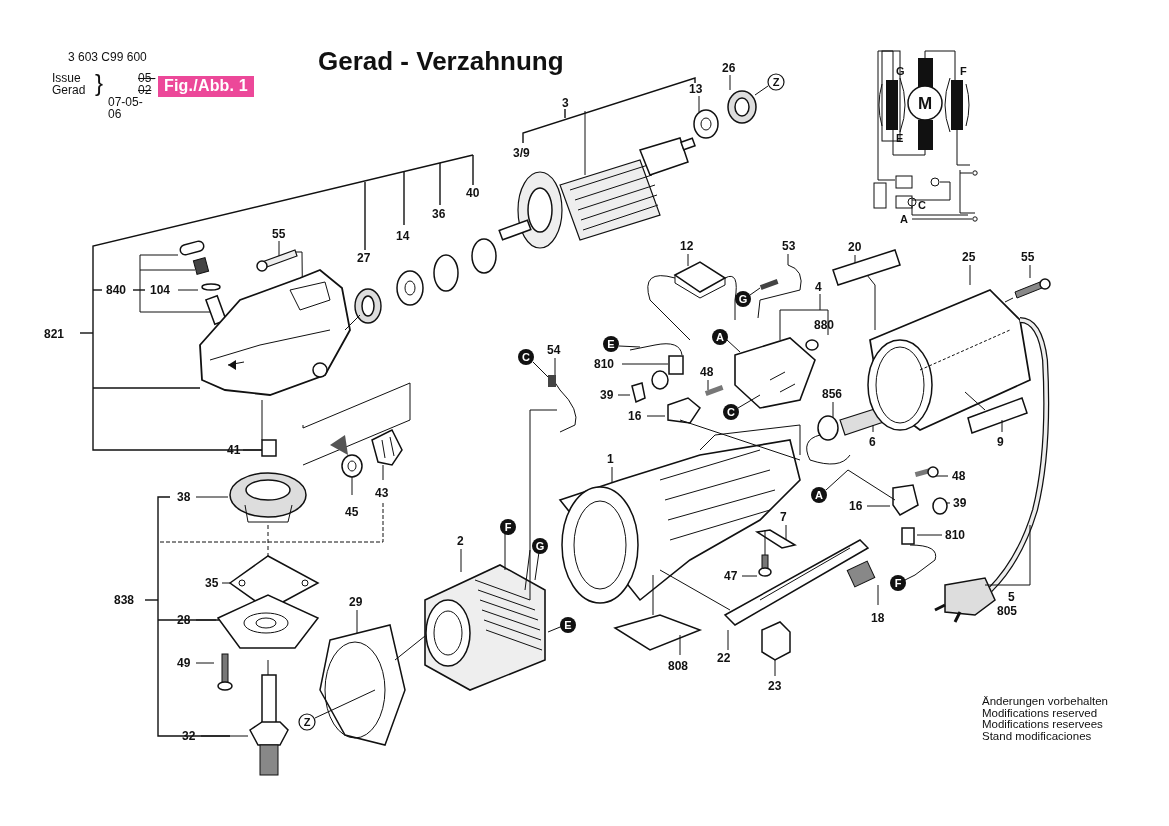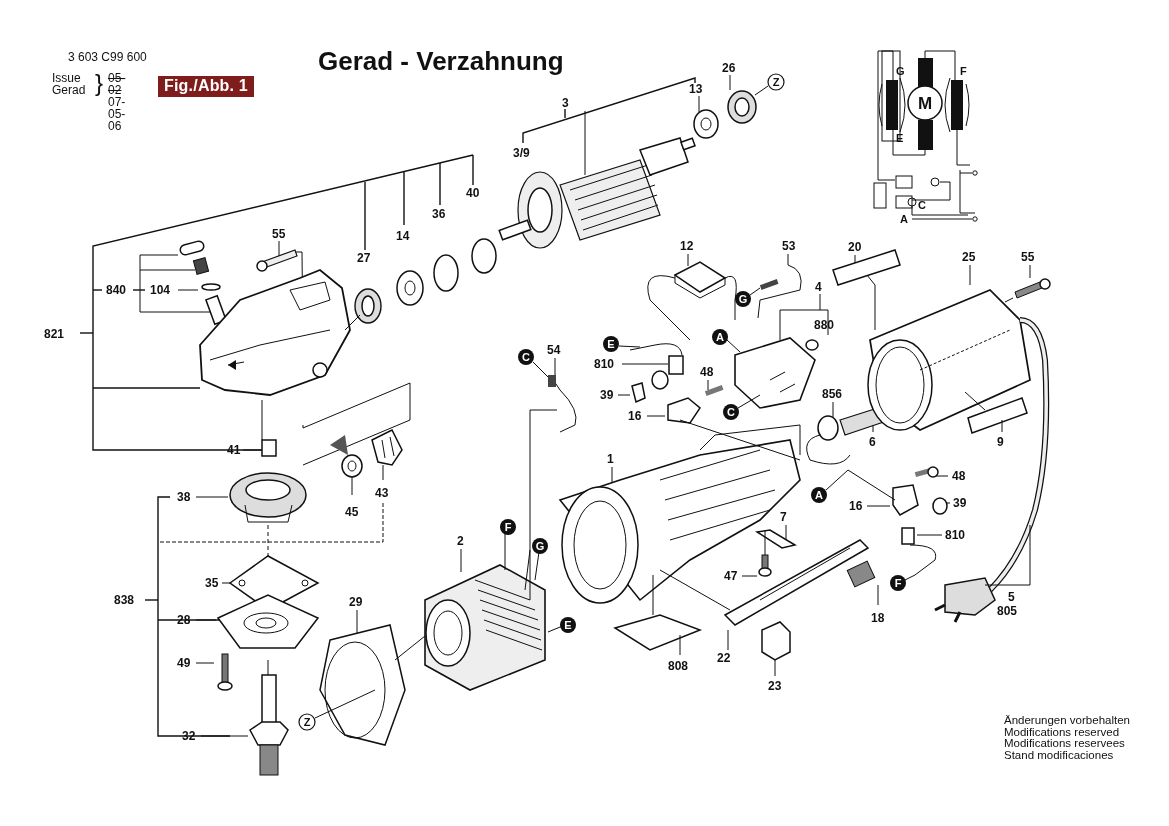--- a/index.html
+++ b/index.html
@@ -2,24 +2,24 @@
 <html><head>
 <meta charset="utf-8">
 <style>
   html, body { margin:0; padding:0; background:#ffffff; }
   body { width:1169px; height:826px; position:relative; overflow:hidden; font-family:"Liberation Sans", sans-serif; color:#111; }
   .abs { position:absolute; }
   .partno { left:68px; top:50px; font-size:12px; }
   .stand { left:52px; top:72px; font-size:12px; line-height:12px; }
   .stand .brace { position:absolute; left:43px; top:0; font-size:24px; line-height:22px; font-weight:300; }
   .stand .dates { position:absolute; left:56px; top:0; }
-  .stand .old { text-decoration:line-through; }
-  .figbadge { left:158px; top:76px; background:#7f1d1d; color:#fff; font-weight:bold; font-size:16px; padding:1px 6px 2px 6px; letter-spacing:0.2px; }
+  .stand .old { text-decoration:line-through;margin-left:30px; }
+  .figbadge { left:158px; top:76px; background:#ec4899; color:#fff; font-weight:bold; font-size:16px; padding:1px 6px 2px 6px; letter-spacing:0.2px; }
   .title { left:318px; top:46px; font-size:26px; font-weight:bold; }
-  .footer { left:982px; top:715px; font-size:11.5px; line-height:11.5px;margin-left:22px; }
+  .footer { left:982px; top:696px; font-size:11.5px; line-height:11.5px; }
   svg#diagram { position:absolute; left:0; top:0; }
   .lbl { font-family:"Liberation Sans", sans-serif; font-size:12px; font-weight:bold; fill:#111; }
   .ln { stroke:#111; stroke-width:1.4; fill:none; }
   .thin { stroke:#111; stroke-width:1; fill:none; }
   .part { stroke:#111; stroke-width:1.5; fill:#fff; }
   .partg { stroke:#111; stroke-width:1.2; fill:#eee; }
   .markerTxt { font-family:"Liberation Sans", sans-serif; font-size:11px; font-weight:bold; fill:#fff; }
   .zTxt { font-family:"Liberation Sans", sans-serif; font-size:11px; font-weight:bold; fill:#111; }
   .schTxt { font-family:"Liberation Sans", sans-serif; font-size:11px; font-weight:bold; fill:#111; }
 </style>

